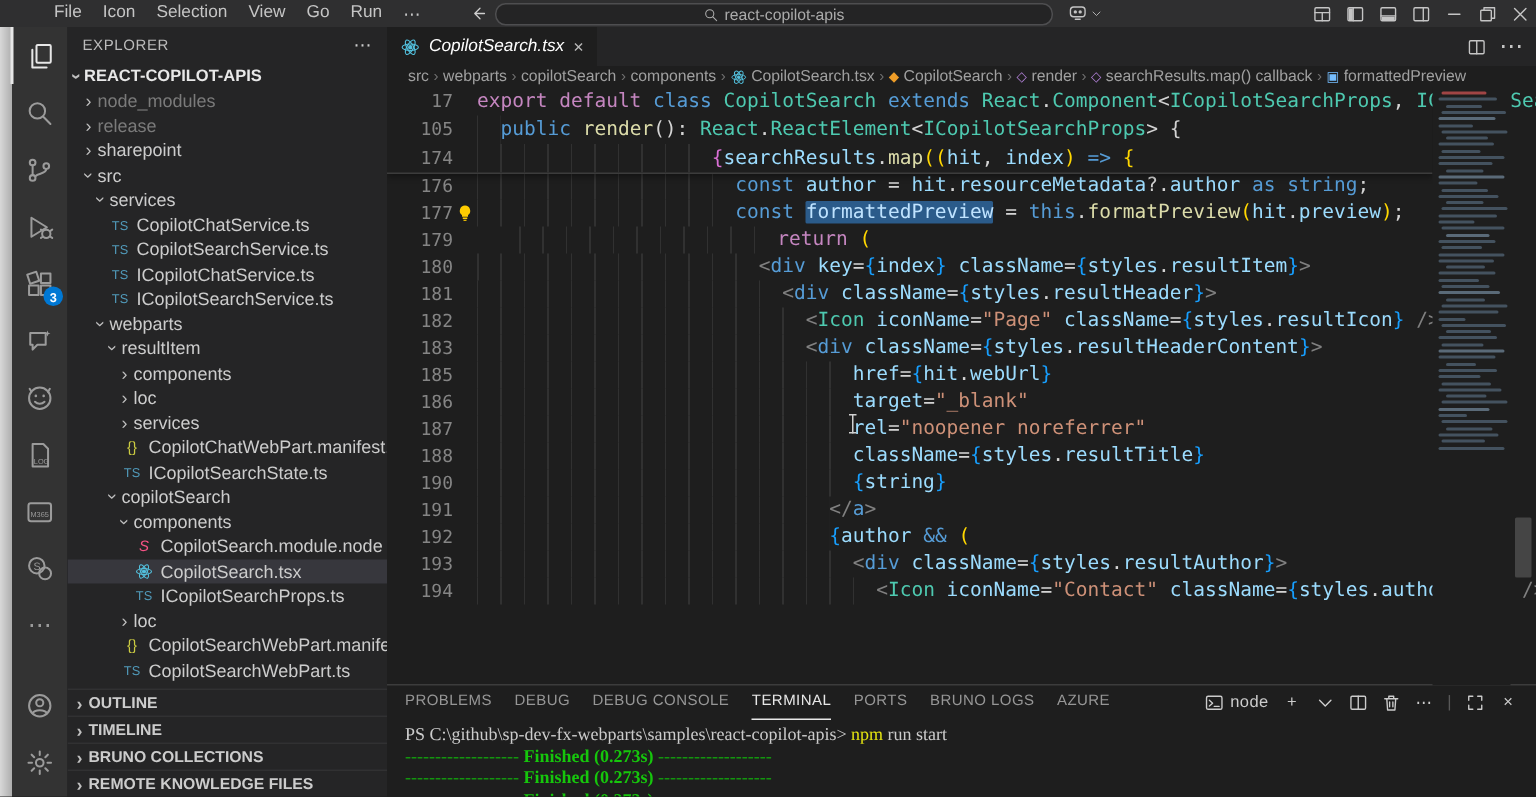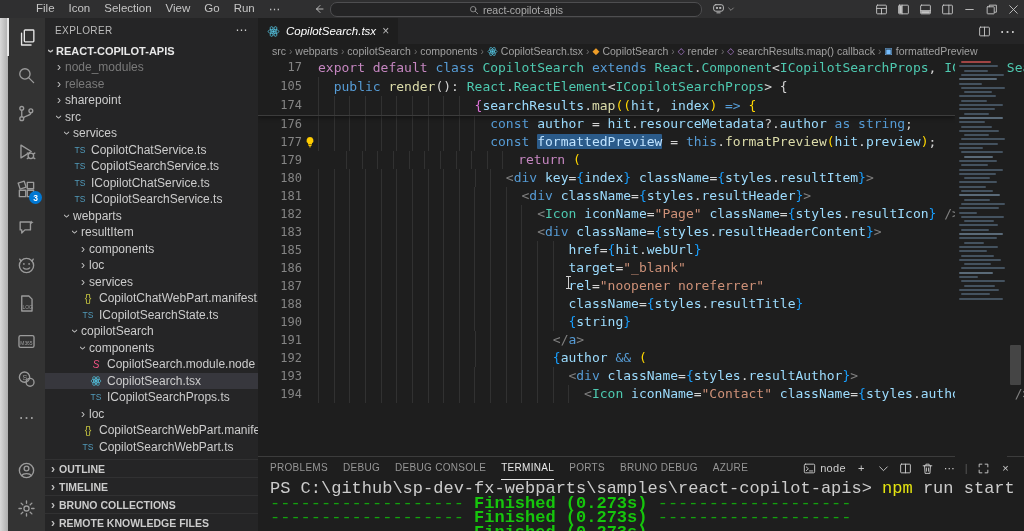--- a/index.html
+++ b/index.html
@@ -95,21 +95,21 @@
   #panel-tabs{height:22px;display:flex;align-items:center;padding-left:12px;gap:15px;
               font-size:10px;color:#969696;letter-spacing:.3px;flex:0 0 auto}
   .ptab{height:100%;display:flex;align-items:center;border-bottom:1px solid transparent}
   .ptab.active{color:#e7e7e7;border-bottom-color:#e7e7e7}
   #panel-actions{margin-left:auto;display:flex;align-items:center;gap:9px;padding-right:12px;
                  color:#cccccc;font-size:11px}
   #panel-actions .ic{width:13px;height:13px}
   #panel-actions .shell{display:flex;align-items:center;gap:4px;font-size:11px}
   #panel-actions .sep{color:#585858}
   #terminal{flex:1;overflow:hidden;padding:3px 0 0 12px;
-            font-family:Liberation Mono, monospace;font-size:17px;line-height:14.5px;
+            font-family:Liberation Serif, serif;font-size:12px;line-height:14.5px;
             white-space:pre}
   .tm-w{color:#cccccc}.tm-y{color:#e5e510}.tm-g{color:#13a10e}.tm-gb{color:#16c60c;font-weight:bold}
   .ic{display:inline-flex;align-items:center;justify-content:center}
   .ic svg{width:100%;height:100%}
 </style>
 </head>
 <body>
 
 <div id="titlebar">
   <span id="logo" class="ic"></span>
@@ -633,21 +633,21 @@
   </div>
 </div>
 
 <div id="panel">
   <div id="panel-tabs">
       <div class="ptab">PROBLEMS</div>
       <div class="ptab">DEBUG</div>
       <div class="ptab">DEBUG CONSOLE</div>
       <div class="ptab active">TERMINAL</div>
       <div class="ptab">PORTS</div>
-      <div class="ptab">BRUNO DEBUG</div>
+      <div class="ptab">BRUNO LOGS</div>
       <div class="ptab">AZURE</div>
       <div id="panel-actions">
         <span class="shell">
           <span class="ic">
             <svg viewBox="0 0 24 24" fill="none" stroke="currentColor" stroke-width="1.7" stroke-linecap="round" stroke-linejoin="round">
               <rect x="2.5" y="4" width="19" height="16" rx="2"></rect>
               <path d="M6 9l4 3.5L6 16M12 16.5h6"></path>
             </svg>
           </span>
           <span>node</span>

